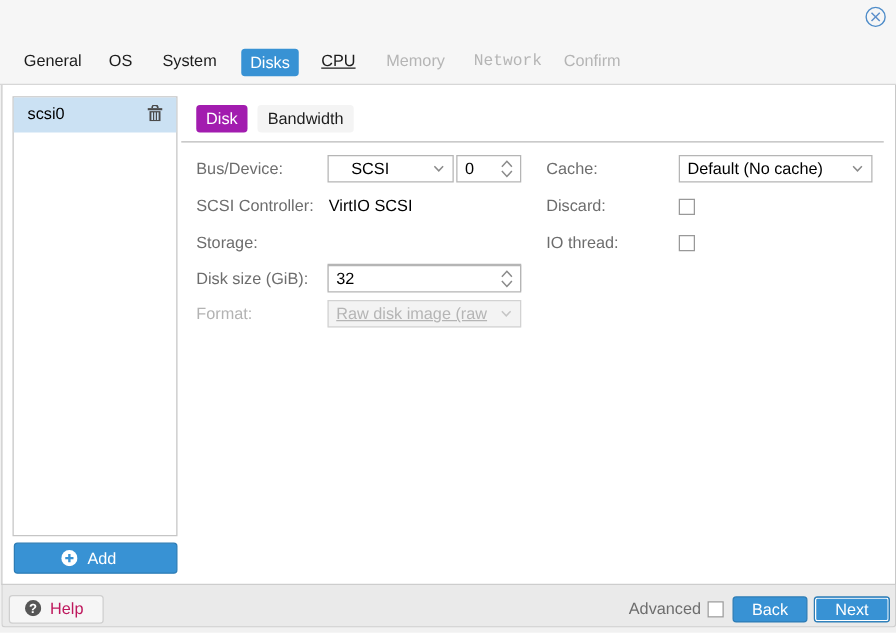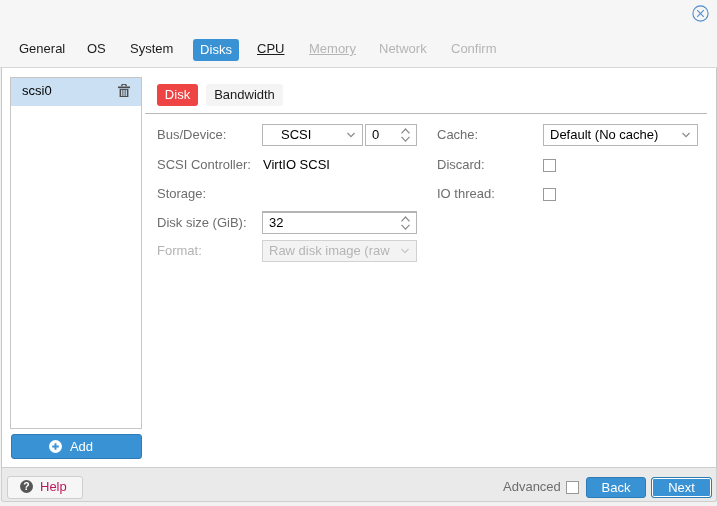--- a/index.html
+++ b/index.html
@@ -14,27 +14,27 @@
 
 #content { position:absolute; left:1px; top:68px; width:716px; height:400px; background:#fff; border-left:1px solid #c8c8c8; border-right:1px solid #c8c8c8; border-bottom:1px solid #cdcdcd; }
 
 #listpanel { position:absolute; left:10px; top:77px; width:132px; height:352px; border:1px solid #c5c5c5; background:#fff; }
 #selrow { position:absolute; left:11px; top:78px; width:130px; height:28px; background:#cbe1f3; }
 #scsitxt { position:absolute; left:22px; top:83px; color:#000; }
 #trash { position:absolute; left:118px; top:84px; }
 #addbtn { position:absolute; left:11px; top:434px; width:131px; height:25px; background:#3892d4; border:1px solid #2d7cb5; border-radius:3px; color:#fff; display:flex; align-items:center; justify-content:center; }
 #addbtn .lbl { margin-left:8px; margin-right:11px; }
 
-#subdisk { position:absolute; left:157px; top:84px; width:41px; height:22px; background:#ef4444; border-radius:3px; color:#fff; text-align:center; line-height:22px; }
+#subdisk { position:absolute; left:157px; top:84px; width:41px; height:22px; background:#a21caf; border-radius:3px; color:#fff; text-align:center; line-height:22px; }
 #subbw { position:absolute; left:206px; top:84px; width:77px; height:22px; background:#f4f4f4; border-radius:3px; color:#1c1c1c; text-align:center; line-height:22px; }
 #sepline { position:absolute; left:145px; top:113px; width:562px; height:1px; background:#b9b9b9; }
 
 .lab { position:absolute; color:#6d6d6d; line-height:22px; height:22px; }
 .field { position:absolute; border:1px solid #b5b5b5; background:#fff; height:22px; line-height:20px; padding-left:6px; color:#000; }
-.field.dis { background:#f3f3f3; border-color:#d2d2d2; color:#b5b5b5; }
+.field.dis { background:#f3f3f3; border-color:#d2d2d2; color:#b5b5b5;text-decoration:underline; }
 .carrow { position:absolute; right:6px; top:5px; }
 .sparrow { position:absolute; right:5px; top:3px; }
 .cb { position:absolute; width:13px; height:13px; border:1px solid #999; background:#fff; }
 
 #footer { position:absolute; left:1px; top:468px; width:716px; height:34px; background:#eaeaea; border-left:1px solid #cfcfcf; border-right:1px solid #cfcfcf; border-bottom:1px solid #cfcfcf; border-radius:0 0 3px 3px; }
 #helpbtn { position:absolute; left:7px; top:476px; width:76px; height:23px; background:#f6f6f6; border:1px solid #cfcfcf; border-radius:3px; }
 #helpico { position:absolute; left:20px; top:480px; }
 #helplbl { position:absolute; left:40px; top:479px; color:#be185d; }
 #advlab { position:absolute; left:503px; top:479px; color:#6d6d6d; }
 #advcb { left:566px; top:481px; }
@@ -46,22 +46,22 @@
 <body>
   <div id="header">
     <svg id="closeicon" width="17" height="17" viewBox="0 0 17 17">
       <circle cx="8.5" cy="8.5" r="7.6" fill="none" stroke="#4e8cc9" stroke-width="1.1"></circle>
       <path d="M5.2 5.2 L11.8 11.8 M11.8 5.2 L5.2 11.8" stroke="#5e90cb" stroke-width="1.2" fill="none"></path>
     </svg>
     <div class="tab" style="left:19px;text-align:center;">General</div>
     <div class="tab" style="left:87px;">OS</div>
     <div class="tab" style="left:130px;">System</div>
     <div class="tab" style="left:257px;text-decoration:underline;">CPU</div>
-    <div class="tab dis" style="left:309px;text-decoration:underline;">Memory</div>
-    <div class="tab dis" style="left:379px;">Network</div>
+    <div class="tab dis" style="left:309px;">Memory</div>
+    <div class="tab dis" style="left:379px;font-family:Liberation Mono, monospace;">Network</div>
     <div class="tab dis" style="left:451px;">Confirm</div>
   </div>
   <div id="tabpill">Disks</div>
   <div id="content"></div>
   <div id="listpanel"></div>
   <div id="selrow"></div>
   <div id="scsitxt">scsi0</div>
   <svg id="trash" width="12" height="13" viewBox="0 0 12 13">
     <path d="M3.7 2.3 C3.7 0.7 4.5 0.1 6 0.1 C7.5 0.1 8.3 0.7 8.3 2.3" fill="none" stroke="#4a4a4a" stroke-width="1.3"></path>
     <rect x="0" y="2.5" width="12" height="1.7" fill="#4a4a4a"></rect>

